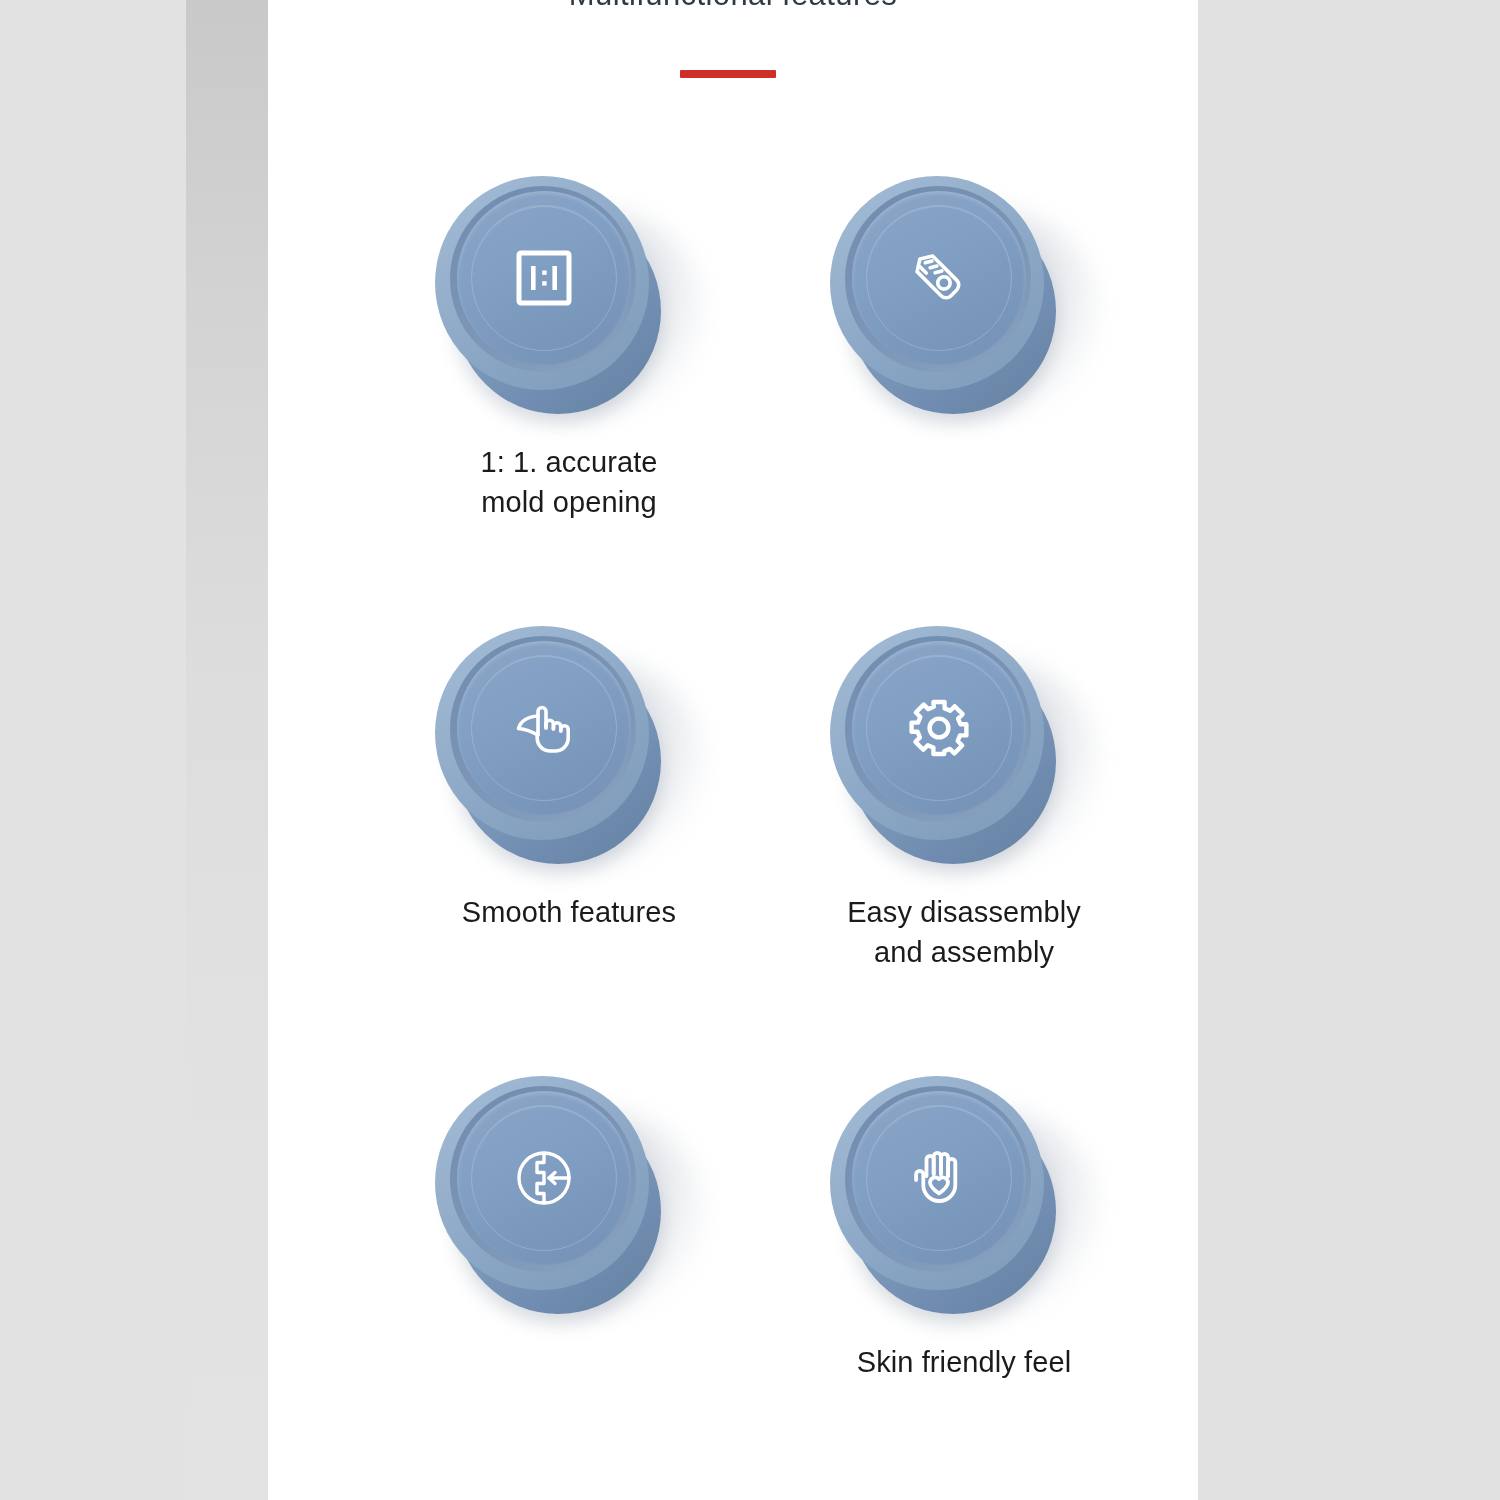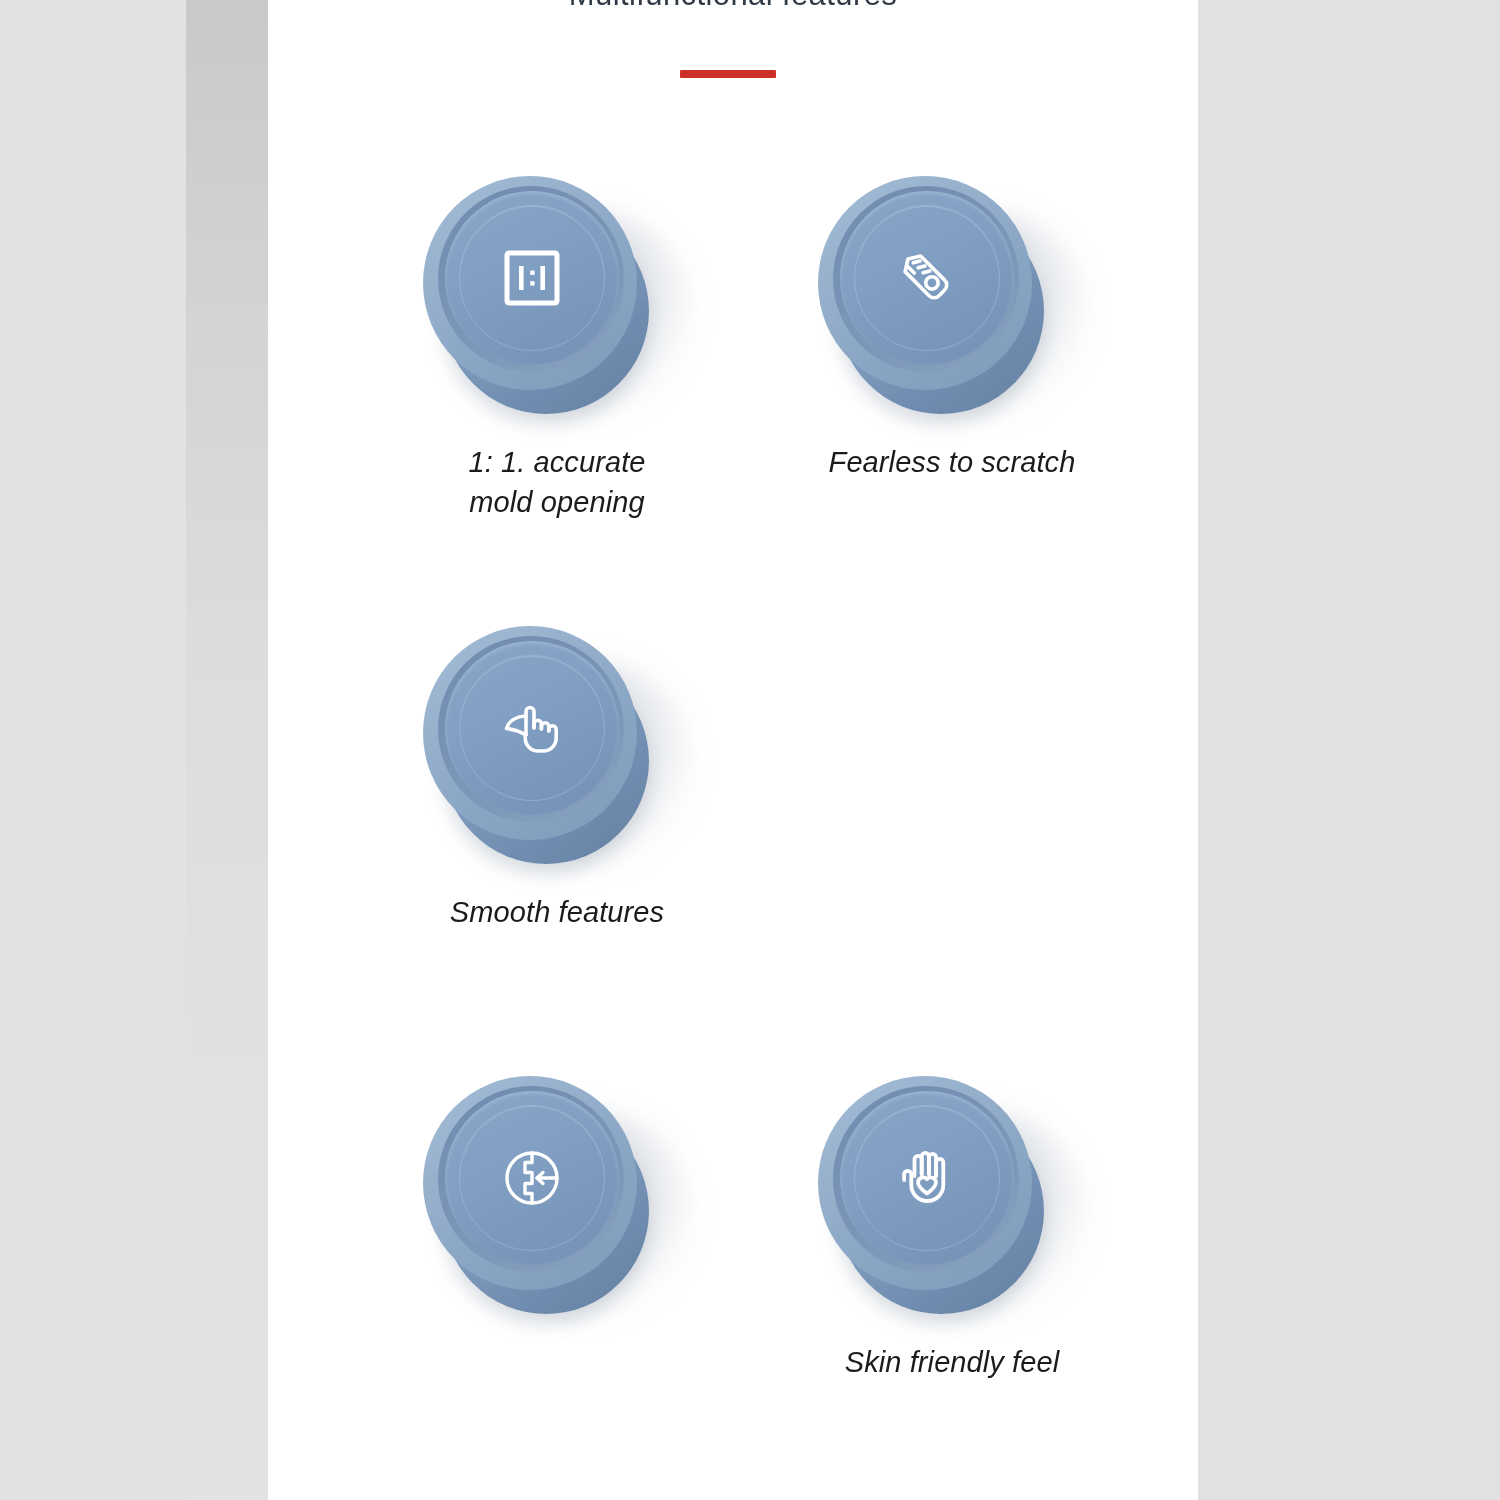--- a/index.html
+++ b/index.html
@@ -67,23 +67,22 @@
     position: absolute;
     left: 412px; top: 70px;
     width: 96px; height: 8px;
     background: #cc3027;
     border-radius: 1px;
   }
 
   
   .grid {
     position: absolute;
-    left: 4px; top: 150px;
+    left: 16px; top: 150px;
     width: 815px;
-    font-style: italic;
   }
   .row {
     position: relative;
     height: 450px;
   }
   .cell {
     position: absolute;
     width: 400px;
     top: 0;
   }
@@ -232,23 +231,20 @@
                   <g transform="rotate(45 33 33)">
                     <path d="M13 22 h34 a7 7 0 0 1 7 7 v8 a7 7 0 0 1 -7 7 h-34 l-7 -11 z"></path>
                     <circle cx="40" cy="33" r="6.2"></circle>
                     <path d="M16 26 l-3.5 6 M23 26 l-3.5 6 M30 26 l-3.5 6"></path>
                     <path d="M11.5 38.5 h9"></path>
                   </g>
                 </svg>
               </div>
             </div>
           </div>
-          <div class="caption">
-            <span class="line">Fearless to scratch</span>
-          </div>
         </div>
 
       </div>
 
       <div class="row">
 
         <div class="cell col-left">
           <div class="btn-wrap">
             <div class="btn-shadow"></div>
             <div class="btn-body"></div>
@@ -265,20 +261,41 @@
                   <path d="M27 40 c-9 -5 -15 -6 -19.5 -6.5 c2 -7 9 -12 19.5 -12.5"></path>
                 </svg>
               </div>
             </div>
           </div>
           <div class="caption">
             <span class="line">Smooth features</span>
           </div>
         </div>
 
+        <div class="cell col-right">
+          <div class="btn-wrap">
+            <div class="btn-shadow"></div>
+            <div class="btn-body"></div>
+            <div class="btn-rim"></div>
+            <div class="btn-ring"></div>
+            <div class="btn-face">
+              <div class="btn-groove"></div>
+              <div class="btn-icon">
+                <svg width="62" height="62" viewBox="0 0 62 62" fill="none" stroke="#ffffff" stroke-width="4.4" stroke-linejoin="round">
+                  <path d="M25.4 5 h11.2 v6.4 l5.6 2.3 l4.5 -4.5 l7.9 7.9 l-4.5 4.5 l2.3 5.6 H58.4 v11.2 H52 l-2.3 5.6 l4.5 4.5 l-7.9 7.9 l-4.5 -4.5 l-5.6 2.3 V57 H25.4 v-6.4 l-5.6 -2.3 l-4.5 4.5 l-7.9 -7.9 l4.5 -4.5 l-2.3 -5.6 H3.6 V25.6 H10 l2.3 -5.6 l-4.5 -4.5 l7.9 -7.9 l4.5 4.5 l5.6 -2.3 z"></path>
+                  <circle cx="31" cy="31" r="9.4"></circle>
+                </svg>
+              </div>
+            </div>
+          </div>
+          <div class="caption">
+            <span class="line">Easy disassembly</span>
+            <span class="line">and assembly</span>
+          </div>
+        </div>
 
       </div>
 
       <div class="row">
 
         <div class="cell col-left">
           <div class="btn-wrap">
             <div class="btn-shadow"></div>
             <div class="btn-body"></div>
             <div class="btn-rim"></div>

